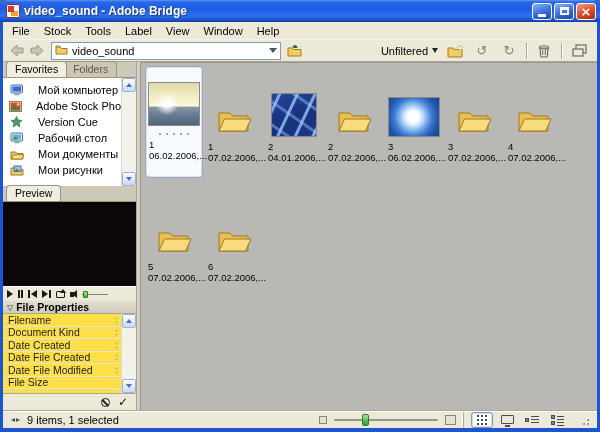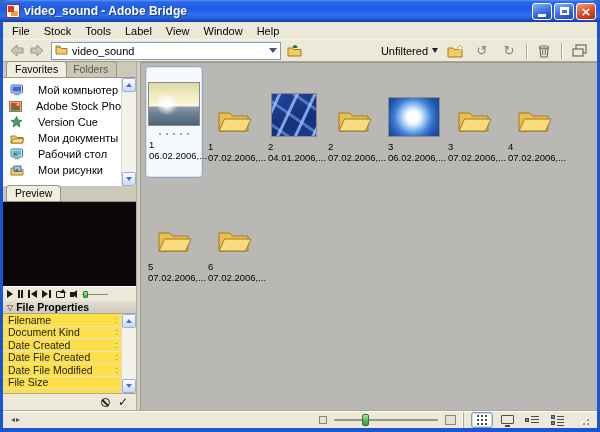--- a/index.html
+++ b/index.html
@@ -255,37 +255,37 @@
               <div class="fav-item">
                 <span class="fico">
                   <svg width="13" height="12" viewBox="0 0 13 12">
                     <path d="M6.5 0.5 L8 4 L12 4.5 L9 7 L10 11 L6.5 8.7 L3 11 L4 7 L1 4.5 L5 4 Z" fill="#4aa060" stroke="#2c7040" stroke-width="0.7"></path>
                   </svg>
                 </span>
                 <span class="flabel">Version Cue</span>
               </div>
               <div class="fav-item">
                 <span class="fico">
-                  <svg width="14" height="11" viewBox="0 0 14 11">
-                    <path d="M1 3 L5.5 3 L7 4.5 L13 4.5 L13 10 L1 10 Z" fill="#f2cd63" stroke="#a07c1e"></path>
-                    <path d="M1 10 L3.5 5.8 L14 5.8 L11.5 10 Z" fill="#f9e091" stroke="#a07c1e"></path>
-                  </svg>
-                </span>
-                <span class="flabel">Мои документы</span>
-              </div>
-              <div class="fav-item">
-                <span class="fico">
                   <svg width="14" height="12" viewBox="0 0 14 12">
                     <rect x="1" y="1" width="11.5" height="8" rx="1" fill="#e8f0d8" stroke="#4a6ea8"></rect>
                     <rect x="2.5" y="2.5" width="8.5" height="5" fill="#58b8d8"></rect>
                     <path d="M2.5 7.5 L5.5 4.5 L8 7.5 Z" fill="#3a9040"></path>
                     <rect x="4.5" y="9.5" width="5" height="1.8" fill="#8aa0b8"></rect>
                   </svg>
                 </span>
                 <span class="flabel">Рабочий стол</span>
+              </div>
+              <div class="fav-item">
+                <span class="fico">
+                  <svg width="14" height="11" viewBox="0 0 14 11">
+                    <path d="M1 3 L5.5 3 L7 4.5 L13 4.5 L13 10 L1 10 Z" fill="#f2cd63" stroke="#a07c1e"></path>
+                    <path d="M1 10 L3.5 5.8 L14 5.8 L11.5 10 Z" fill="#f9e091" stroke="#a07c1e"></path>
+                  </svg>
+                </span>
+                <span class="flabel">Мои документы</span>
               </div>
               <div class="fav-item">
                 <span class="fico">
                   <svg width="14" height="11" viewBox="0 0 14 11">
                     <path d="M1 3 L5.5 3 L7 4.5 L13 4.5 L13 10 L1 10 Z" fill="#f2cd63" stroke="#a07c1e"></path>
                     <rect x="4" y="1" width="7" height="5.5" fill="#9cc4ec" stroke="#4a6ea8"></rect>
                     <path d="M4.5 6 L7 3.5 L9 6 Z" fill="#3a8a3a"></path>
                   </svg>
                 </span>
                 <span class="flabel">Мои рисунки</span>
@@ -466,20 +466,21 @@
                 </svg></span>
             </div>
             <div class="t-num">6</div>
             <div class="t-date">07.02.2006,...</div>
           </div>
         </div>
     </div>
 
     <div class="statusbar">
       <span class="sb-toggles glyph">◂▸</span>
+      <span class="sb-text">9 items, 1 selected</span>
       <div class="status-right">
         <span class="sq-s"></span>
         <span class="size-track">
             <span class="size-thumb"></span>
           </span>
         <span class="sq-l"></span>
         <div class="viewbtns">
           <span class="viewbtn active">
               <span class="g-grid"></span>
             </span>

